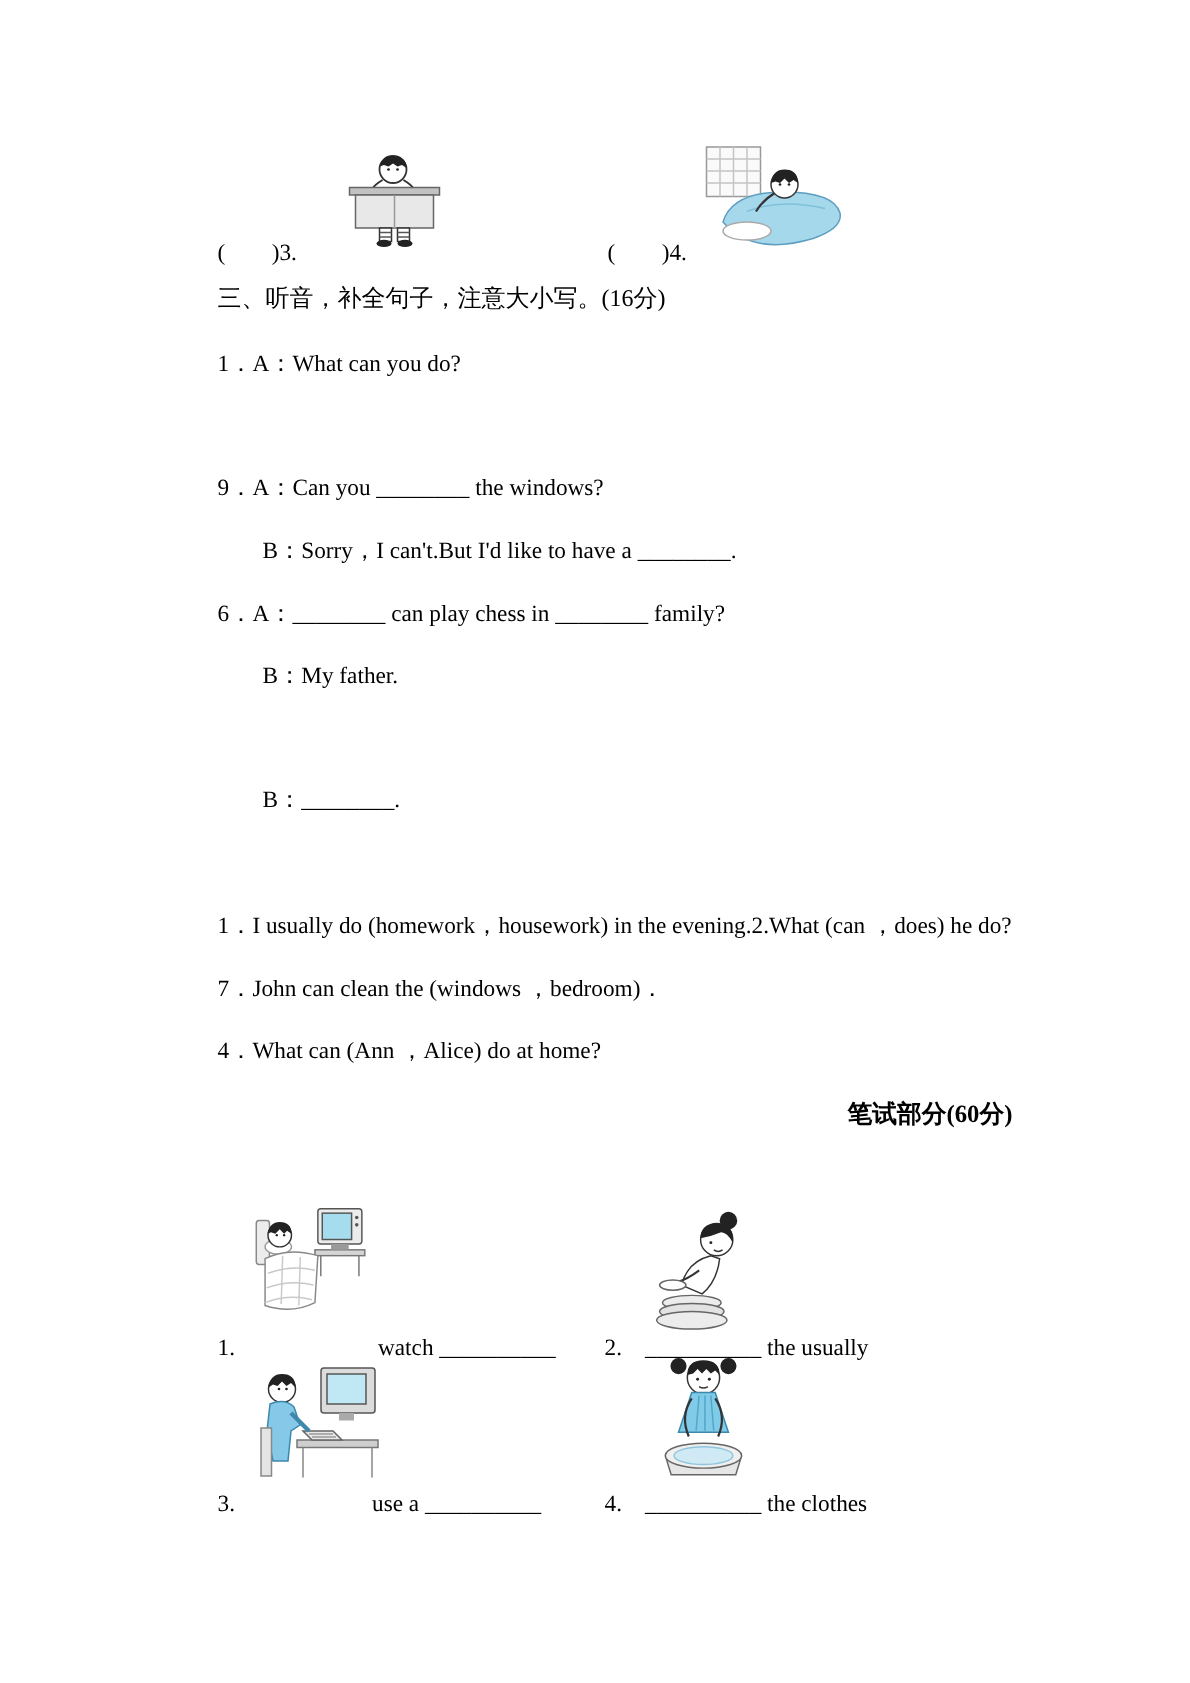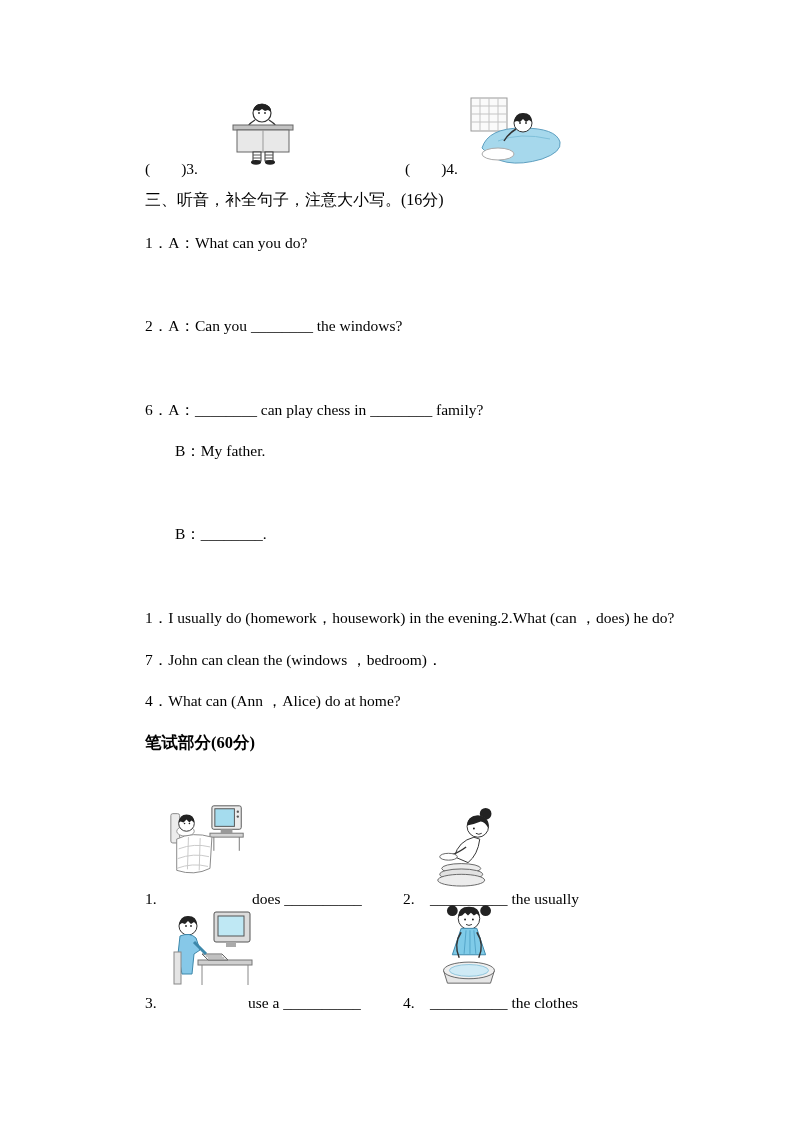--- a/index.html
+++ b/index.html
@@ -14,21 +14,21 @@
   }
   .line {
     position:absolute;
     white-space:pre;
     font-size:15.5px;
     line-height:1.25;
   }
   .heading { font-size:16px; }
   .center-title {
     left:145px; width:530px;
-    text-align:left;
+    text-align:right;
     font-weight:bold;
     font-size:16.5px;
   }
   .ill { position:absolute; }
 </style>
 </head>
 <body>
 
 <div class="page">
 
@@ -60,21 +60,22 @@
       <circle cx="58" cy="27" r="0.9" fill="#222"></circle>
     <path d="M48 33 q-8 5 -12 12" stroke="#333" fill="none" stroke-width="1.5"></path>
     <ellipse cx="30" cy="58" rx="16" ry="6" fill="#fff" stroke="#aaa"></ellipse>
   </svg>
 
   <span class="line" style="left:145px;top:159px">(        )3.</span>
   <span class="line" style="left:405px;top:159px">(        )4.</span>
 
   <div class="line heading" style="left:145px;top:190px">三、听音，补全句子，注意大小写。(16分)</div>
   <div class="line" style="left:145px;top:233px">1．A：What can you do?</div>
-  <div class="line" style="left:145px;top:316px">2．A：Can you ________ the windows?</div>
+  <div class="line" style="left:145px;top:316px">9．A：Can you ________ the windows?</div>
+  <div class="line" style="left:175px;top:358px">B：Sorry，I can't.But I'd like to have a ________.</div>
   <div class="line" style="left:145px;top:400px">6．A：________ can play chess in ________ family?</div>
   <div class="line" style="left:175px;top:441px">B：My father.</div>
   <div class="line" style="left:175px;top:524px">B：________.</div>
 
   <div class="line" style="left:145px;top:608px">1．I usually do (homework，housework) in the evening.2.What (can ，does) he do?</div>
   <div class="line" style="left:145px;top:650px">7．John can clean the (windows ，bedroom)．</div>
   <div class="line" style="left:145px;top:691px">4．What can (Ann ，Alice) do at home?</div>
 
   <div class="line center-title" style="top:733px">笔试部分(60分)</div>
 
@@ -105,21 +106,21 @@
     <path d="M48 30 q3 2 6 0" stroke="#333" fill="none"></path>
     <path d="M46 34 q-16 4 -20 20 l14 6 q10 -8 12 -24 z" fill="#fff" stroke="#333"></path>
     <path d="M38 44 q-8 6 -15 8" stroke="#333" stroke-width="1.5" fill="none"></path>
     <ellipse cx="20" cy="54" rx="9" ry="3.5" fill="#fff" stroke="#666"></ellipse>
     <ellipse cx="33" cy="66" rx="20" ry="5" fill="#ececec" stroke="#666"></ellipse>
     <ellipse cx="33" cy="72" rx="22" ry="5.5" fill="#e2e2e2" stroke="#666"></ellipse>
     <ellipse cx="33" cy="78" rx="24" ry="6" fill="#ececec" stroke="#666"></ellipse>
   </svg>
 
   <span class="line" style="left:145px;top:889px">1.</span>
-  <span class="line" style="left:252px;top:889px">does __________</span>
+  <span class="line" style="left:252px;top:889px">watch __________</span>
   <span class="line" style="left:403px;top:889px">2.</span>
   <span class="line" style="left:430px;top:889px">__________ the usually</span>
 
   <svg class="ill" style="left:172px;top:908px" width="84" height="82" viewBox="0 0 84 82" aria-label="boy-using-computer">
     <rect x="42" y="4" width="36" height="30" rx="2" fill="#dcdcdc" stroke="#555"></rect>
     <rect x="46" y="8" width="26" height="20" fill="#bfe8f4" stroke="#555"></rect>
     <rect x="54" y="34" width="10" height="5" fill="#aaa"></rect>
     <rect x="26" y="52" width="54" height="5" fill="#cfcfcf" stroke="#777"></rect>
     <path d="M76 57 v20 M30 57 v20" stroke="#888"></path>
     <path d="M30 46 h20 l6 6 h-20 z" fill="#e8e8e8" stroke="#666"></path>

